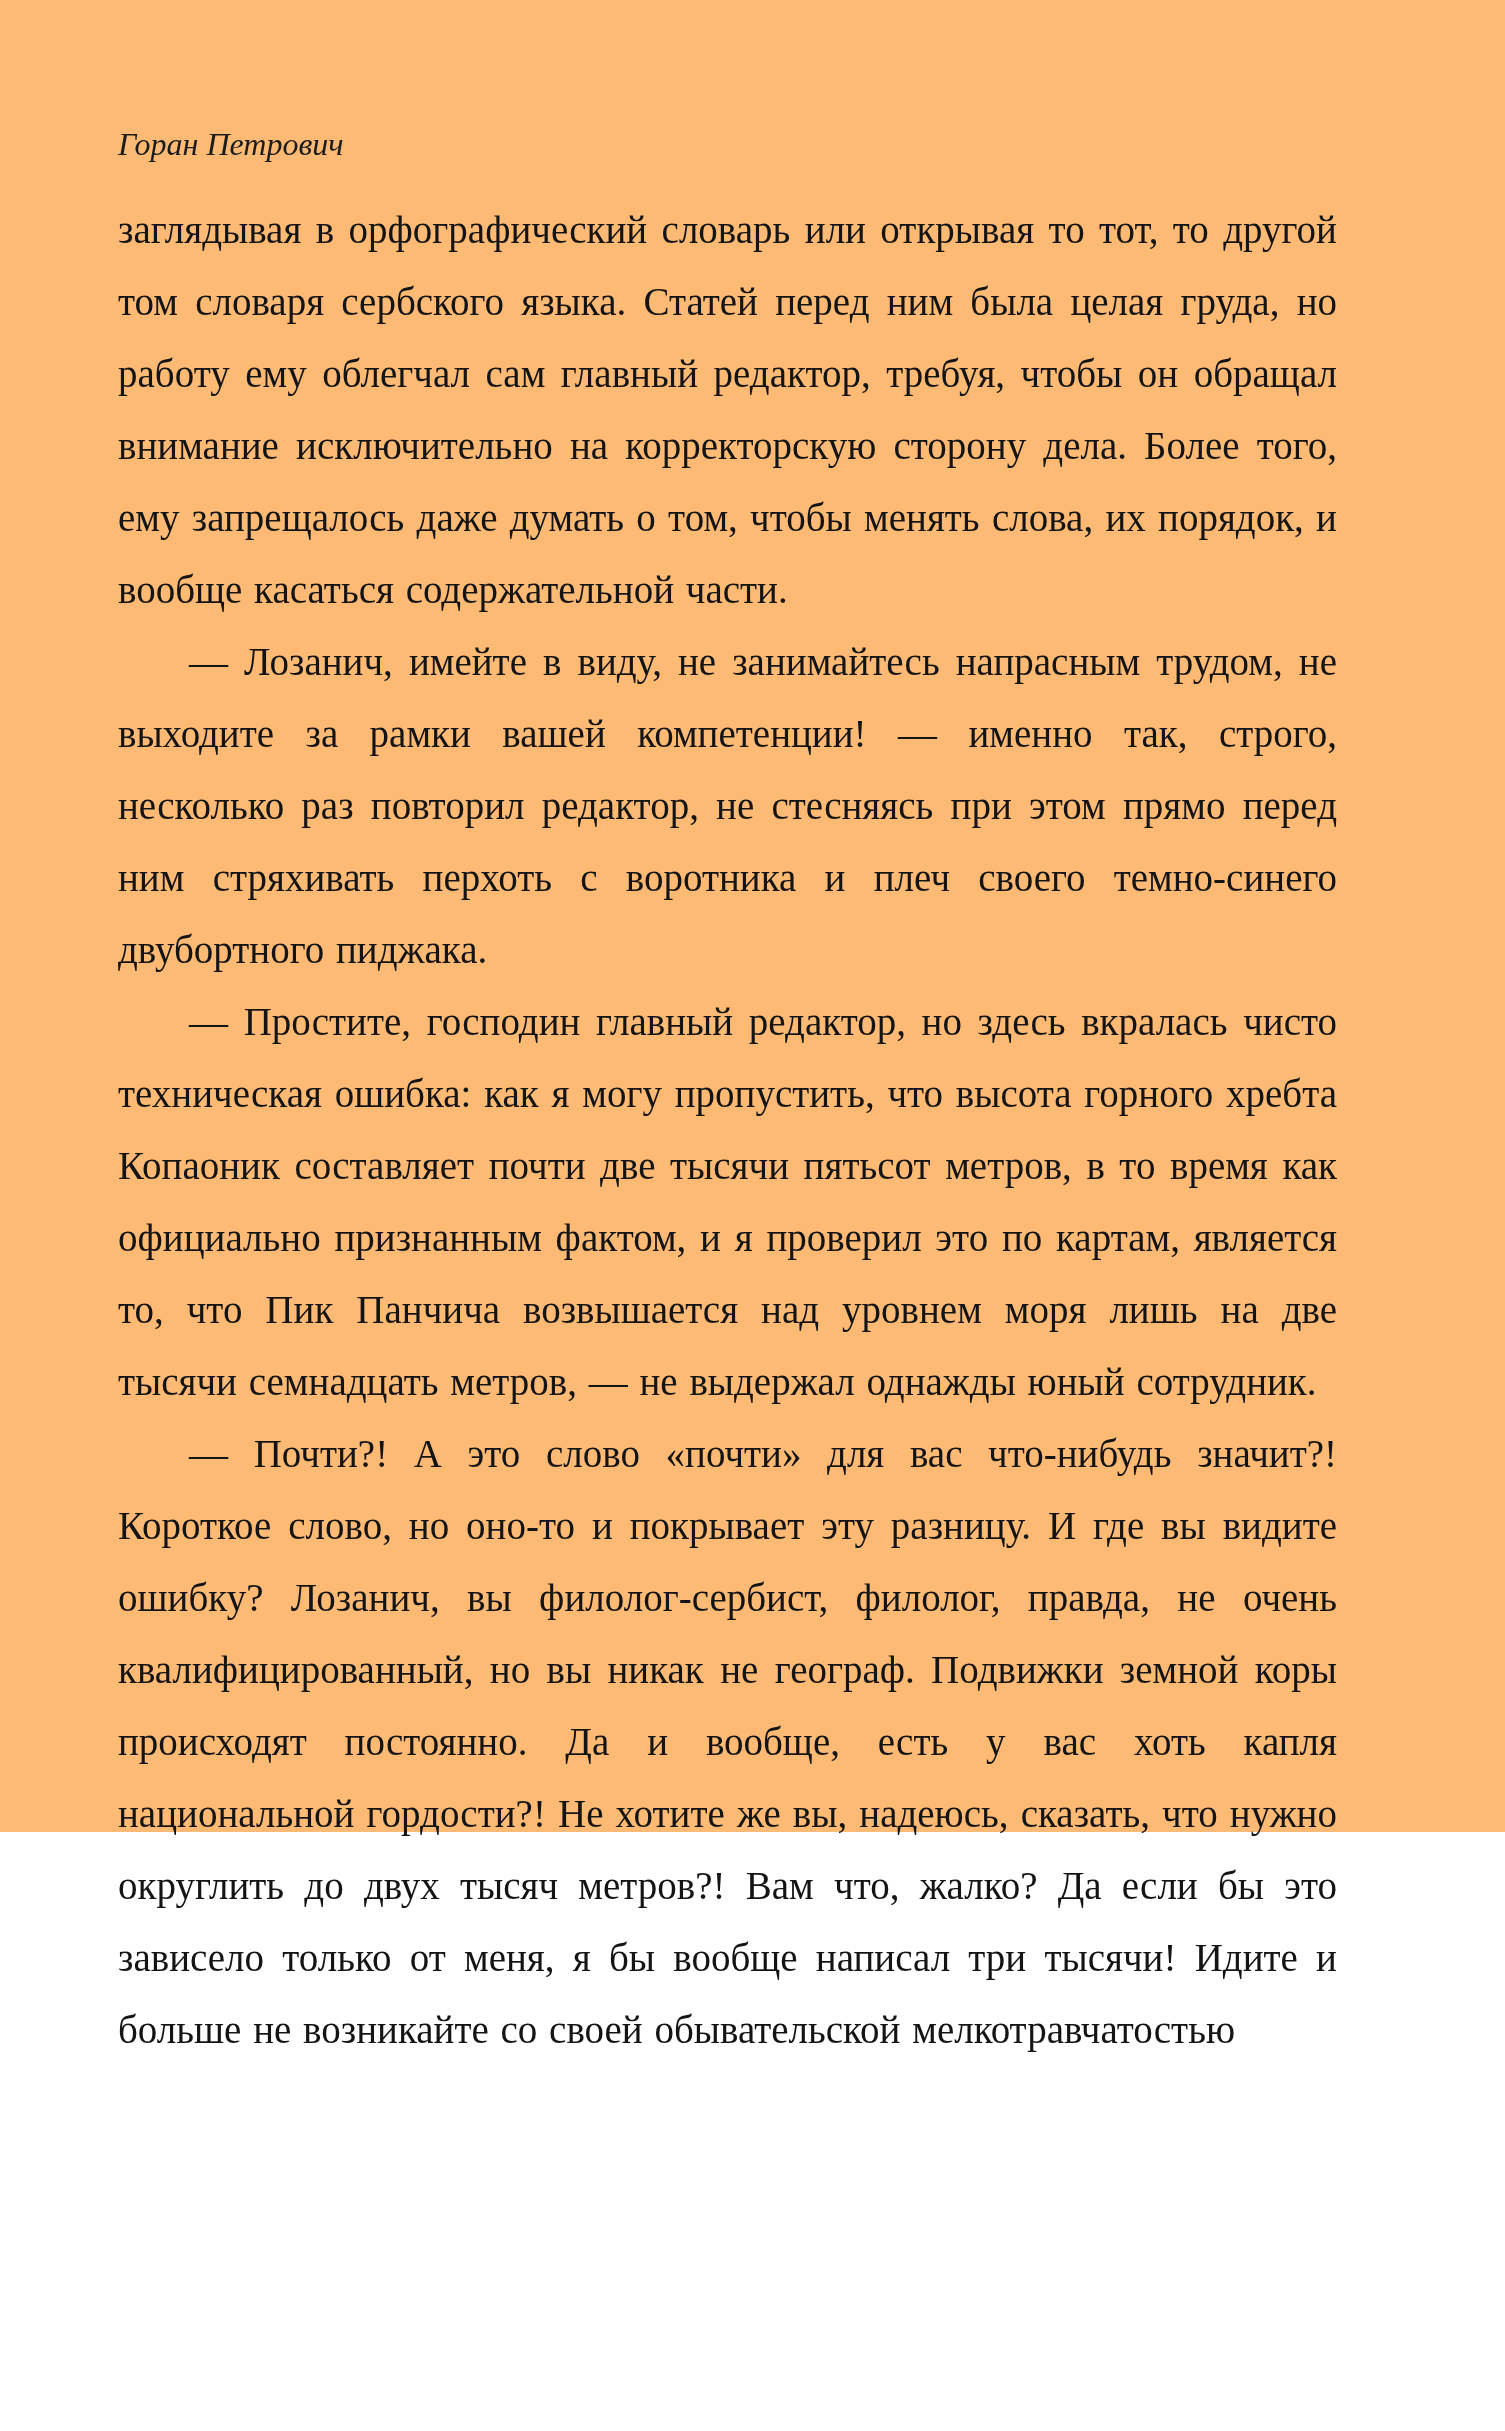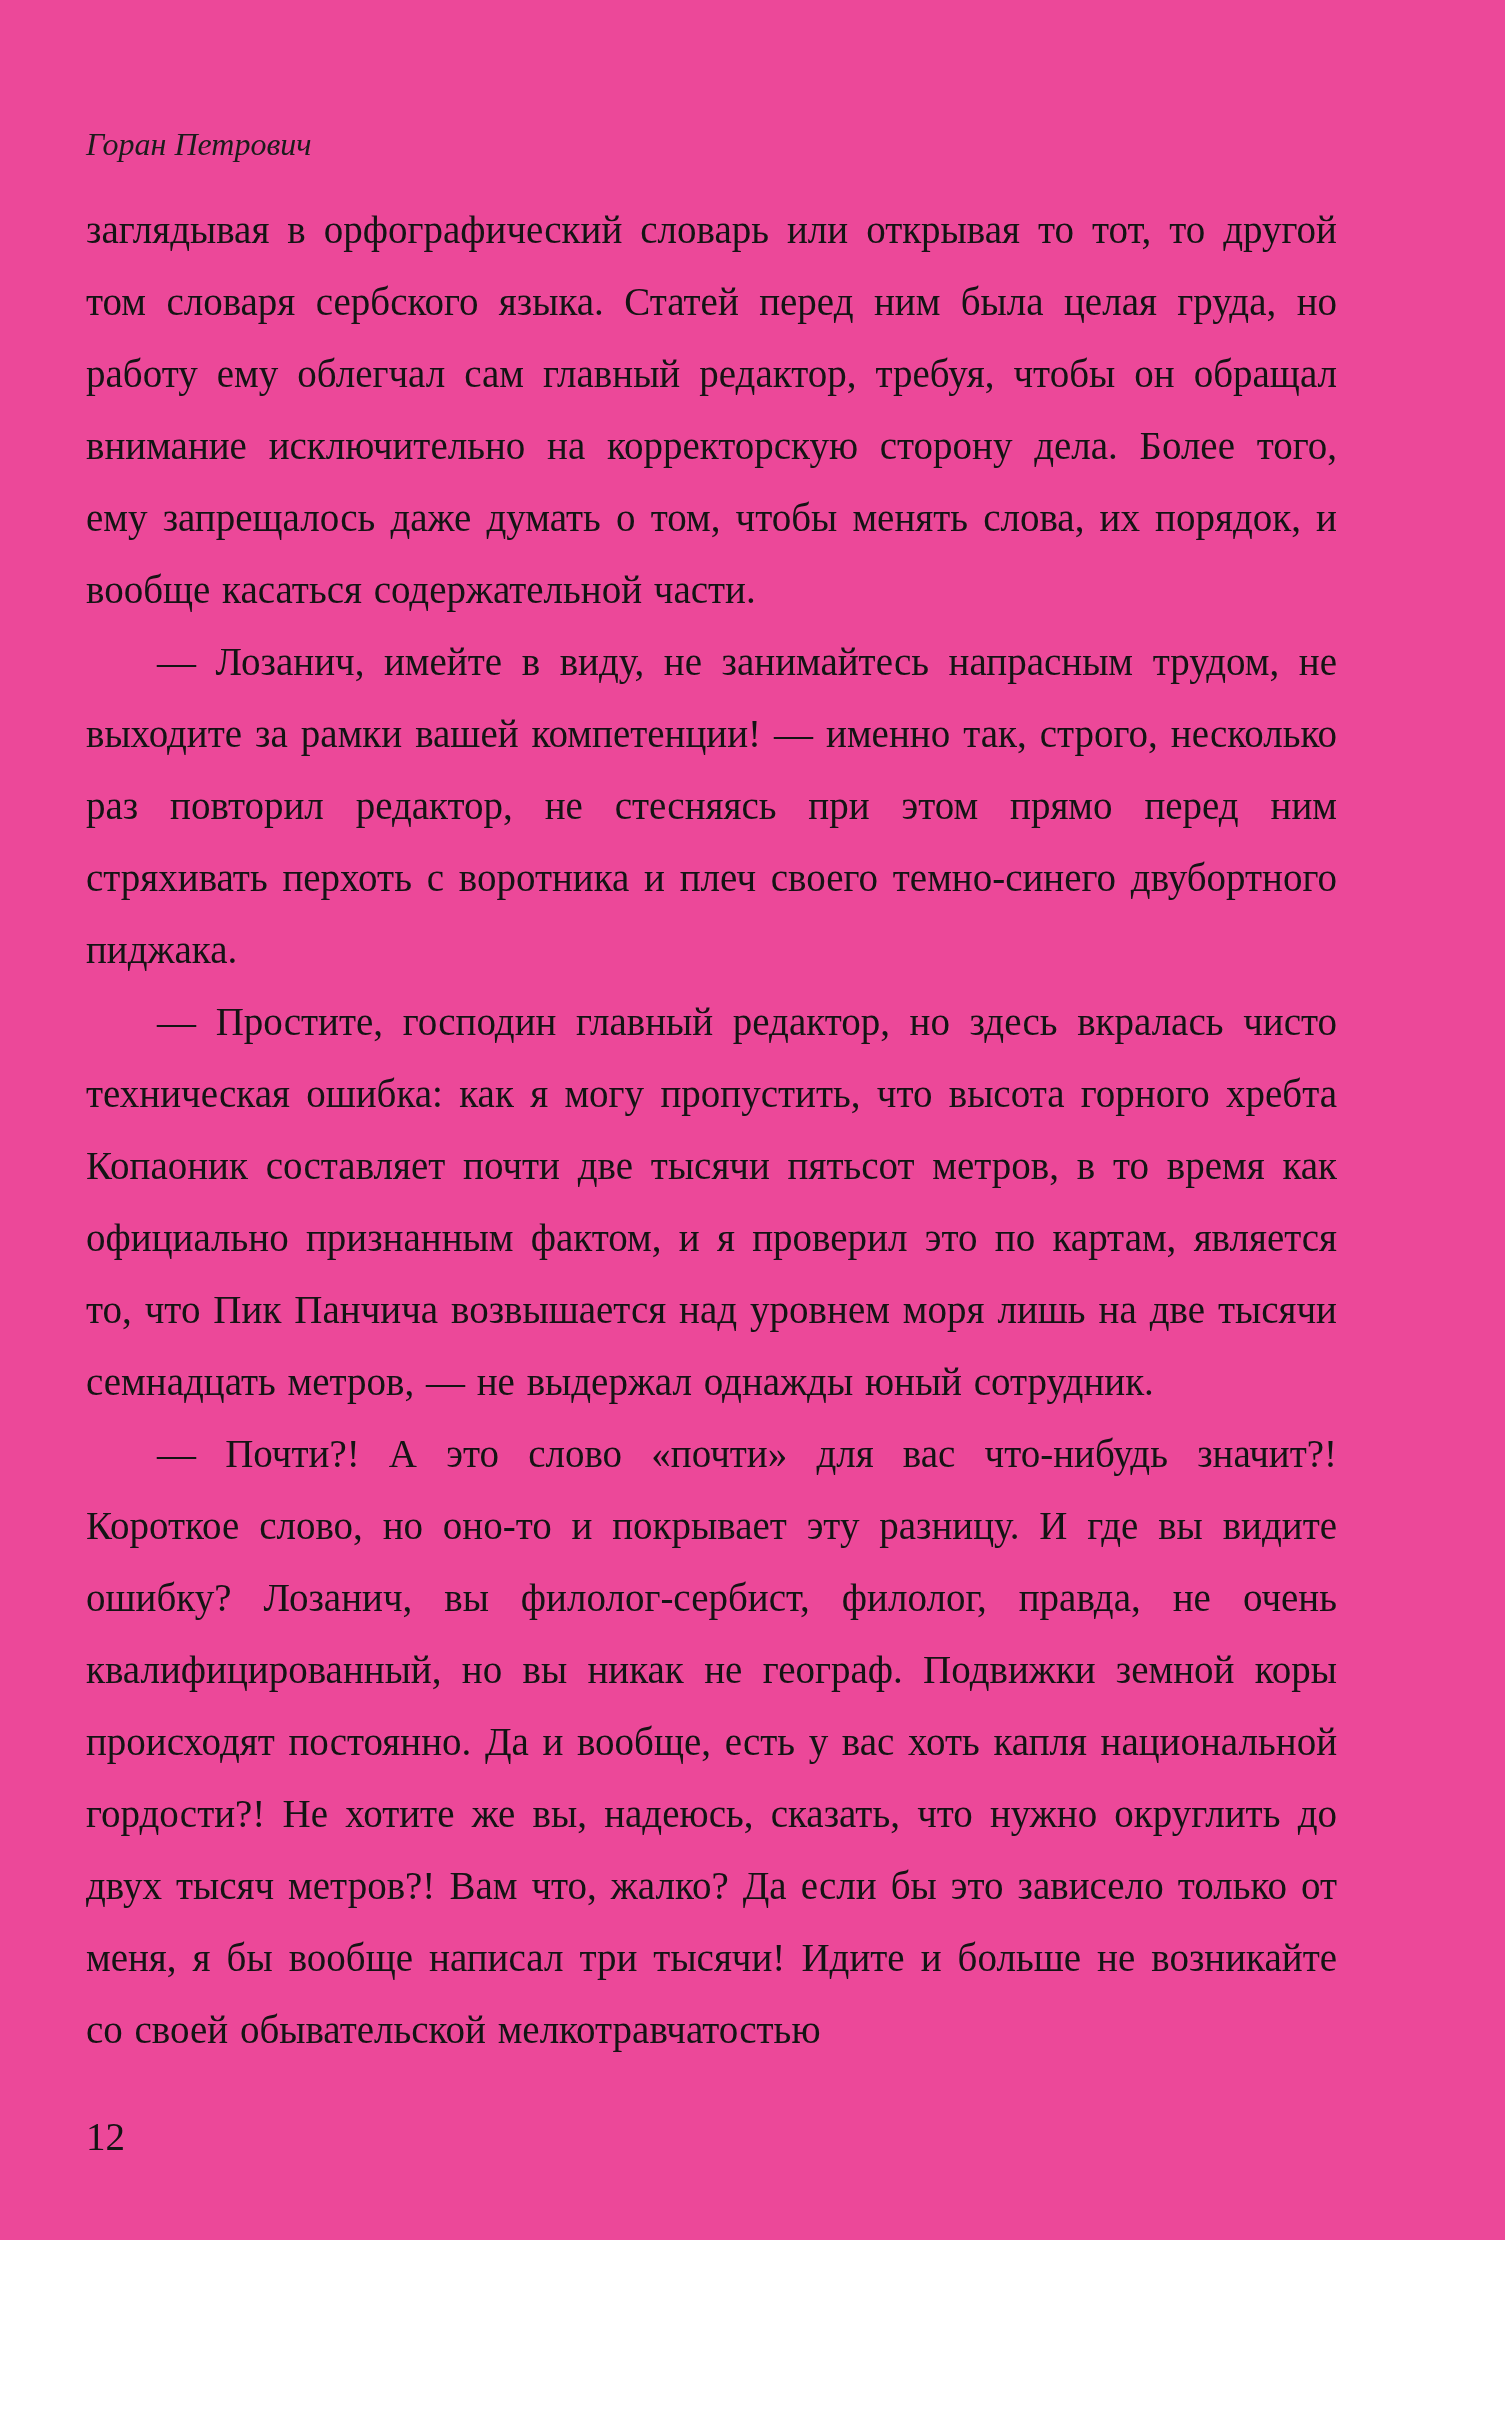--- a/index.html
+++ b/index.html
@@ -11,24 +11,24 @@
     width: 1506px;
     height: 2432px;
     position: relative;
     font-family: "Liberation Serif", "DejaVu Serif", serif;
     color: #1c1c1c;
     overflow: hidden;
   }
   .page {
     position: relative;
     width: 1506px;
-    height: 2240px;
+    height: 1832px;
     box-sizing: border-box;
-    padding: 125px 169px 0 86px;
-    background: #ec4899;
+    padding: 125px 169px 0 118px;
+    background: #fdba74;
   }
   .running-head {
     font-style: italic;
     font-size: 32px;
     line-height: 1.2;
     margin: 0 0 31px 0;
     color: #1c1c1c;
   }
   .body-text {
     width: 100%;
@@ -57,15 +57,14 @@
 <div class="page">
   <div class="running-head">Горан Петрович</div>
 
   <div class="body-text">
       <p class="para">заглядывая в орфографический словарь или открывая то тот, то другой том словаря сербского языка. Статей перед ним была целая груда, но работу ему облегчал сам главный редактор, требуя, чтобы он обращал внимание исключительно на корректорскую сторону дела. Более того, ему запрещалось даже думать о том, чтобы менять слова, их порядок, и вообще касаться содержательной части.</p>
       <p class="para indent">— Лозанич, имейте в виду, не занимайтесь напрасным трудом, не выходите за рамки вашей компетенции! — именно так, строго, несколько раз повторил редактор, не стесняясь при этом прямо перед ним стряхивать перхоть с воротника и плеч своего темно-синего двубортного пиджака.</p>
       <p class="para indent">— Простите, господин главный редактор, но здесь вкралась чисто техническая ошибка: как я могу пропустить, что высота горного хребта Копаоник составляет почти две тысячи пятьсот метров, в то время как официально признанным фактом, и я проверил это по картам, является то, что Пик Панчича возвышается над уровнем моря лишь на две тысячи семнадцать метров, — не выдержал однажды юный сотрудник.</p>
       <p class="para indent">— Почти?! А это слово «почти» для вас что-нибудь значит?! Короткое слово, но оно-то и покрывает эту разницу. И где вы видите ошибку? Лозанич, вы филолог-сербист, филолог, правда, не очень квалифицированный, но вы никак не географ. Подвижки земной коры происходят постоянно. Да и вообще, есть у вас хоть капля национальной гордости?! Не хотите же вы, надеюсь, сказать, что нужно округлить до двух тысяч метров?! Вам что, жалко? Да если бы это зависело только от меня, я бы вообще написал три тысячи! Идите и больше не возникайте со своей обывательской мелкотравчатостью</p>
     </div>
 
-  <div class="page-number">12</div>
 </div>
 
 
 </body></html>

